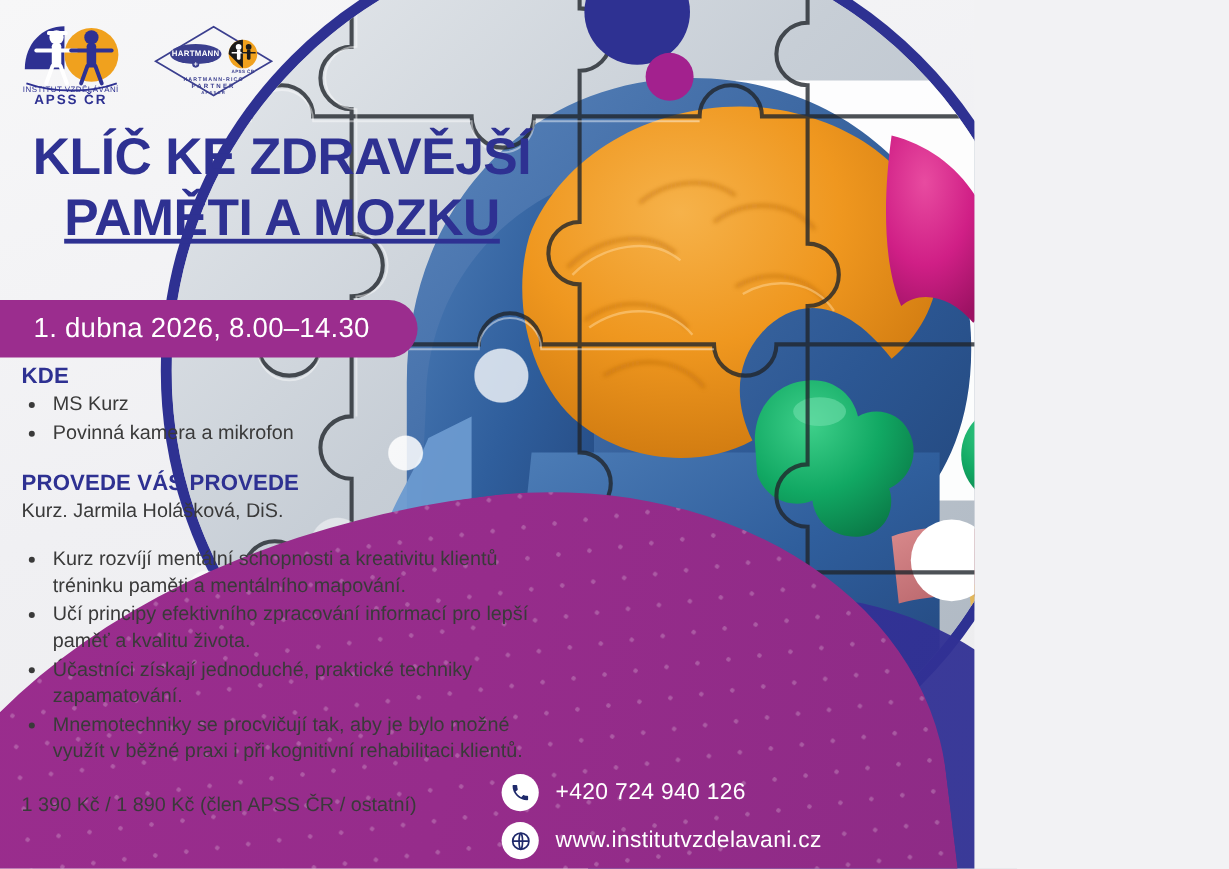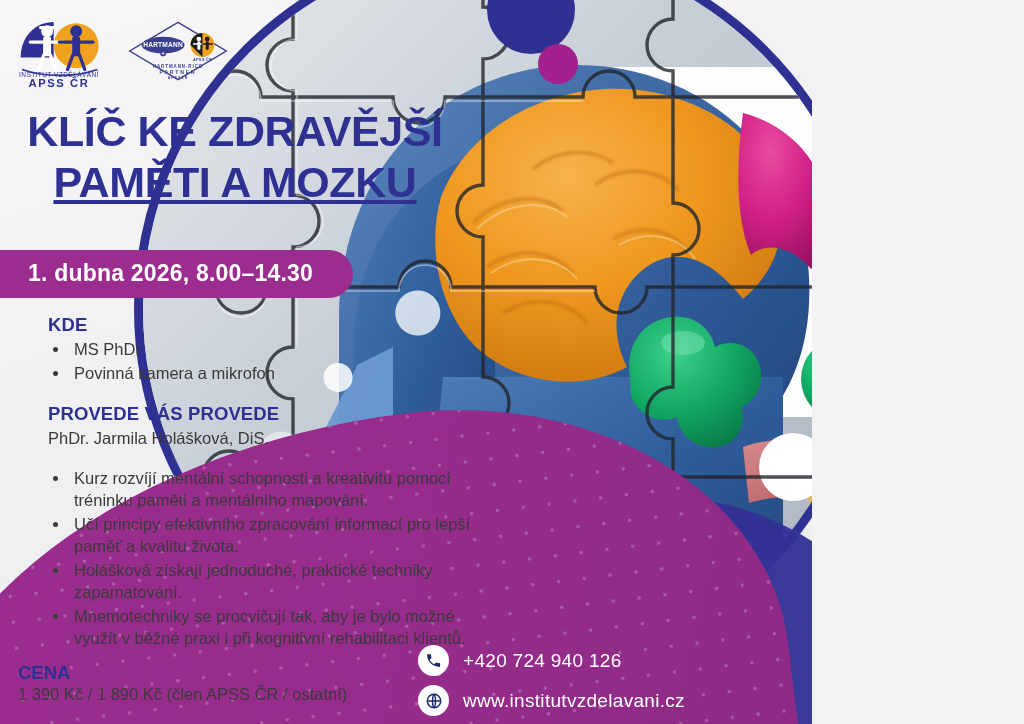--- a/index.html
+++ b/index.html
@@ -73,28 +73,28 @@
   .title{
     margin:0;padding:106px 0 0 0;
     color:#2e3192;font-weight:bold;font-size:43px;line-height:1.18;
     letter-spacing:-.4px;text-align:center;width:470px;
   }
   .title .l2{display:block;text-decoration:underline;}
 
   .date-banner{
     position:absolute;left:0;top:250px;
     background:#9b2d8e;color:#fff;
-    font-size:23px;font-weight:bold;
+    font-size:23px;font-weight:normal;
     padding:10px 40px 11px 28px;
     border-radius:0 26px 26px 0;
     display:inline-block;letter-spacing:.2px;
     white-space:nowrap;
   }
 
-  .sections{position:absolute;left:18px;top:314px;width:444px;margin-left:30px;}
+  .sections{position:absolute;left:18px;top:302px;width:444px;}
   h2.sec{
     margin:0 0 2px 0;color:#2e3192;font-size:18.5px;font-weight:bold;letter-spacing:.1px;
   }
   .sec-gap{height:16px;}
   .plain{margin:0;color:#3a3a3a;font-size:16.5px;line-height:1.34;}
   ul.bul{margin:2px 0 0 0;padding:0 0 0 22px;color:#3a3a3a;font-size:16.5px;line-height:1.36;}
   ul.bul li{margin:0 0 2px 0;padding-left:4px;}
   ul.bul.tight li{margin:0 0 1px 0;}
 
   
@@ -312,42 +312,41 @@
       <span class="l2">PAMĚTI A MOZKU</span>
     </h1>
   </div>
 
   <div class="date-banner">1. dubna 2026, 8.00–14.30</div>
 
   <div class="sections">
 
     <h2 class="sec">KDE</h2>
     <ul class="bul">
-      <li>MS PhDr</li>
+      <li>MS Kurz</li>
       <li>Povinná kamera a mikrofon</li>
     </ul>
 
     <div class="sec-gap"></div>
 
     <h2 class="sec">PROVEDE VÁS PROVEDE</h2>
-    <p class="plain">PhDr. Jarmila Holášková, DiS.</p>
+    <p class="plain">Kurz. Jarmila Holášková, DiS.</p>
 
     <div class="sec-gap"></div>
 
     <ul class="bul tight">
-      <li>Kurz rozvíjí mentální schopnosti a kreativitu pomocí tréninku paměti a mentálního mapování.</li>
+      <li>Kurz rozvíjí mentální schopnosti a kreativitu klientů tréninku paměti a mentálního mapování.</li>
       <li>Učí principy efektivního zpracování informací pro lepší paměť
 a kvalitu života.</li>
-      <li>Holášková získají jednoduché, praktické techniky zapamatování.</li>
+      <li>Účastníci získají jednoduché, praktické techniky zapamatování.</li>
       <li>Mnemotechniky se procvičují tak, aby je bylo možné využít v běžné praxi i při kognitivní rehabilitaci klientů.</li>
     </ul>
   </div>
 
   <div class="price">
-    <h2>CENA</h2>
     <p>1 390 Kč  / 1 890 Kč (člen APSS ČR / ostatní)</p>
   </div>
 
   <div class="contacts">
     <div class="crow">
       <span class="cicon">
         <svg width="17" height="17" viewBox="0 0 24 24" fill="#1f2a6b" aria-hidden="true">
           <path d="M6.6 10.8c1.5 2.9 3.7 5.1 6.6 6.6l2.2-2.2c.3-.3.7-.4 1.1-.2 1.2.4 2.5.6 3.8.6.6 0 1 .4 1 1V20c0 .6-.4 1-1 1C10.6 21 3 13.4 3 4c0-.6.4-1 1-1h3.5c.6 0 1 .4 1 1 0 1.3.2 2.6.6 3.8.1.4 0 .8-.2 1.1l-2.3 1.9z"></path>
         </svg>
       </span>

